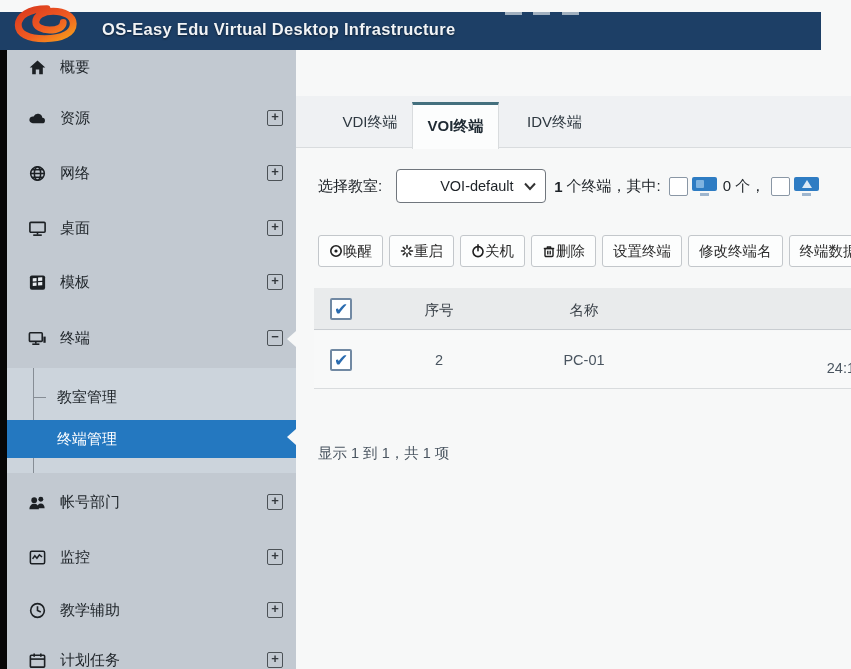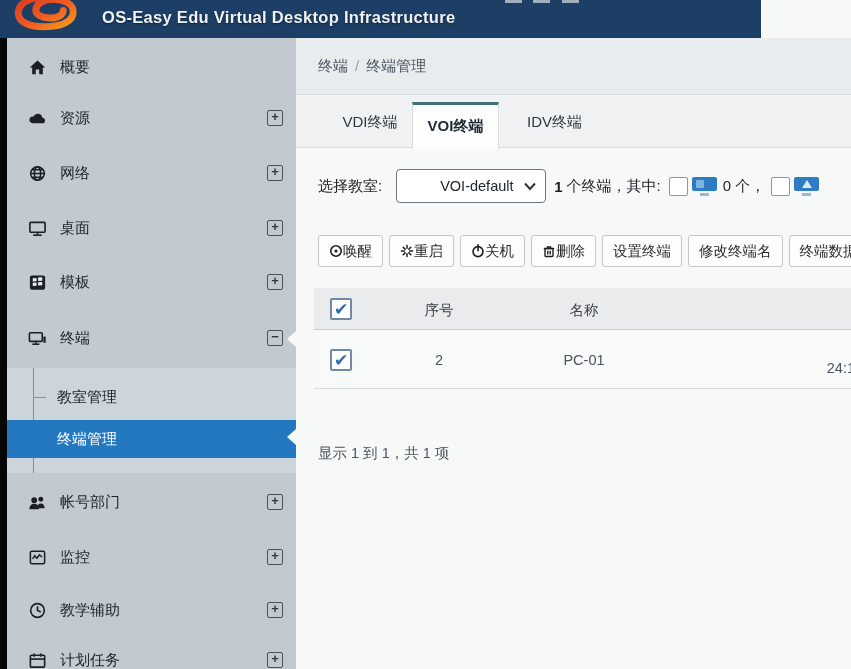--- a/index.html
+++ b/index.html
@@ -3,21 +3,21 @@
 <meta charset="utf-8">
 <style>
   * { margin:0; padding:0; box-sizing:border-box; }
   html,body { background:#000; }
   .page {
     position:relative; width:851px; height:669px; overflow:hidden;
     font-family:"Liberation Sans","DejaVu Sans",sans-serif;
     background:#f7f8f8; color:#222;
   }
   
-  .hdr { position:absolute; left:0; top:0; width:761px; height:38px; background:#1d3f66; z-index:5; }
+  .hdr { position:absolute; left:0; top:12px; width:821px; height:38px; background:#1d3f66; z-index:5; }
   .logo { position:absolute; left:8px; top:-7px; }
   .hdr-title {
     position:absolute; left:102px; top:8px; font-size:16.5px; font-weight:bold;
     color:#f0f3f6; letter-spacing:.3px; text-shadow:0 1px 2px rgba(0,0,0,.55); white-space:nowrap;
   }
   .cutoff-mark { position:absolute; top:0; height:3px; width:17px; background:#b9c4cf; opacity:.85; }
   
   .black-strip { position:absolute; left:0; top:38px; width:7px; height:631px; background:#060606; }
   .sidebar { position:absolute; left:7px; top:38px; width:289px; height:631px; background:#c2c9d1; overflow:hidden; }
   .side-item { position:absolute; left:0; width:100%; height:40px; display:flex; align-items:center; cursor:pointer; }
@@ -266,25 +266,20 @@
             <line x1="13.5" y1="2.5" x2="13.5" y2="6"></line>
         </svg>
       </span>
       <span class="slabel">计划任务</span>
       <span class="expander">+</span>
     </div>
   </div>
 
   <div class="content">
 
-    <div class="crumb-bar">
-      <div class="crumb">
-        <span>终端</span><span class="sep">/</span><span>终端管理</span>
-      </div>
-    </div>
 
     <div class="tabstrip"></div>
     <div class="tab tab-vdi">VDI终端</div>
     <div class="tab tab-active">VOI终端</div>
     <div class="tab tab-idv">IDV终端</div>
 
     <div class="filter-row">
       <span class="filter-label">选择教室:</span>
       <div class="select-box">
         <span class="sel-text">VOI-default</span>

